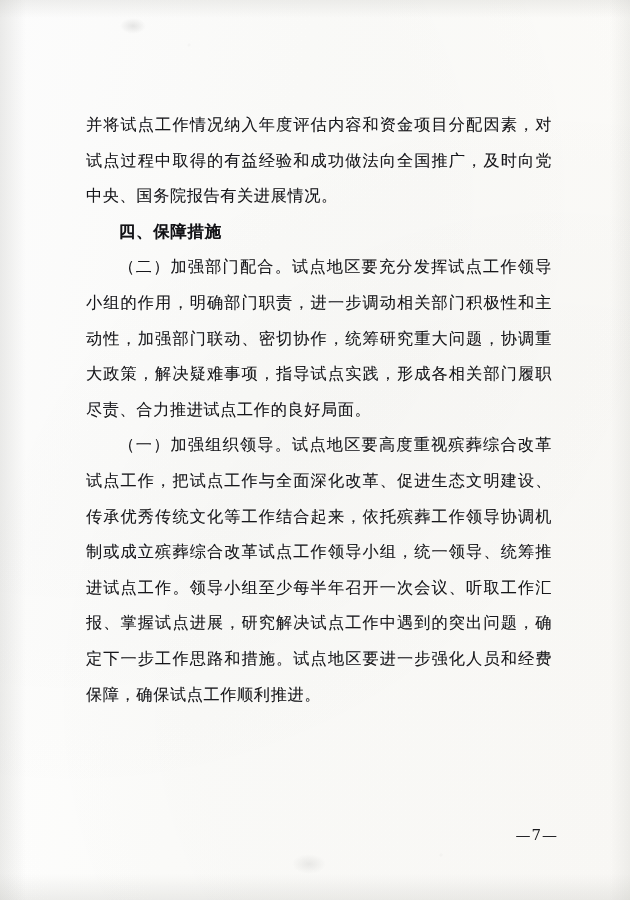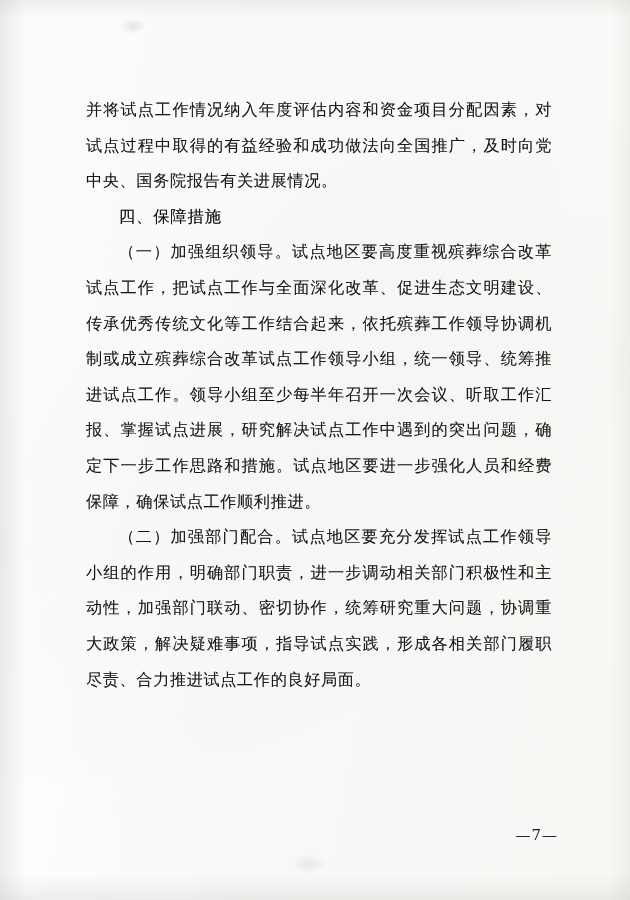--- a/index.html
+++ b/index.html
@@ -33,21 +33,21 @@
     pointer-events: none;
     background:
       radial-gradient(circle at 30% 5%, rgba(120,120,120,0.05) 0 1px, rgba(0,0,0,0) 2px),
       radial-gradient(circle at 70% 95%, rgba(120,120,120,0.05) 0 1px, rgba(0,0,0,0) 2px),
       radial-gradient(circle at 50% 50%, rgba(150,150,150,0.03) 0 1px, rgba(0,0,0,0) 2px);
     opacity: 0.8;
   }
   #content {
     position: absolute;
     left: 86px;
-    top: 92px;
+    top: 107px;
     width: 466px;
   }
   .para {
     font-size: 16.2px;
     line-height: 35.6px;
     color: #17171b;
     letter-spacing: 0.6px;
     text-align: justify;
     text-justify: inter-ideograph;
     margin: 0 0 0 0;
@@ -56,21 +56,21 @@
   }
   .para.indent {
     text-indent: 2em;
   }
   .heading {
     font-size: 16.4px;
     line-height: 35.6px;
     color: #121216;
     letter-spacing: 0.8px;
     text-indent: 2em;
-    font-weight: normal;
+    font-weight: bold;
     margin: 0;
     font-family: "DejaVu Serif", "Liberation Serif", serif;
     text-shadow: 0 0 0.6px rgba(0,0,0,0.4);
   }
   #page-number {
     position: absolute;
     right: 72px;
     bottom: 56px;
     font-size: 15px;
     color: #1a1a1e;
@@ -132,22 +132,22 @@
   <div id="edge-bottom"></div>
   <div id="smudge-top"></div>
   <div id="smudge-bottom"></div>
 
   <div id="content">
 
     <p class="para">并将试点工作情况纳入年度评估内容和资金项目分配因素，对试点过程中取得的有益经验和成功做法向全国推广，及时向党中央、国务院报告有关进展情况。</p>
 
     <p class="heading">四、保障措施</p>
 
+    <p class="para indent">（二）加强部门配合。试点地区要充分发挥试点工作领导小组的作用，明确部门职责，进一步调动相关部门积极性和主动性，加强部门联动、密切协作，统筹研究重大问题，协调重大政策，解决疑难事项，指导试点实践，形成各相关部门履职尽责、合力推进试点工作的良好局面。</p>
+
     <p class="para indent">（一）加强组织领导。试点地区要高度重视殡葬综合改革试点工作，把试点工作与全面深化改革、促进生态文明建设、传承优秀传统文化等工作结合起来，依托殡葬工作领导协调机制或成立殡葬综合改革试点工作领导小组，统一领导、统筹推进试点工作。领导小组至少每半年召开一次会议、听取工作汇报、掌握试点进展，研究解决试点工作中遇到的突出问题，确定下一步工作思路和措施。试点地区要进一步强化人员和经费保障，确保试点工作顺利推进。</p>
-
-    <p class="para indent">（二）加强部门配合。试点地区要充分发挥试点工作领导小组的作用，明确部门职责，进一步调动相关部门积极性和主动性，加强部门联动、密切协作，统筹研究重大问题，协调重大政策，解决疑难事项，指导试点实践，形成各相关部门履职尽责、合力推进试点工作的良好局面。</p>
 
 
   </div>
 
   <div id="page-number">—7—</div>
 
 </div>
 
 </body></html>

